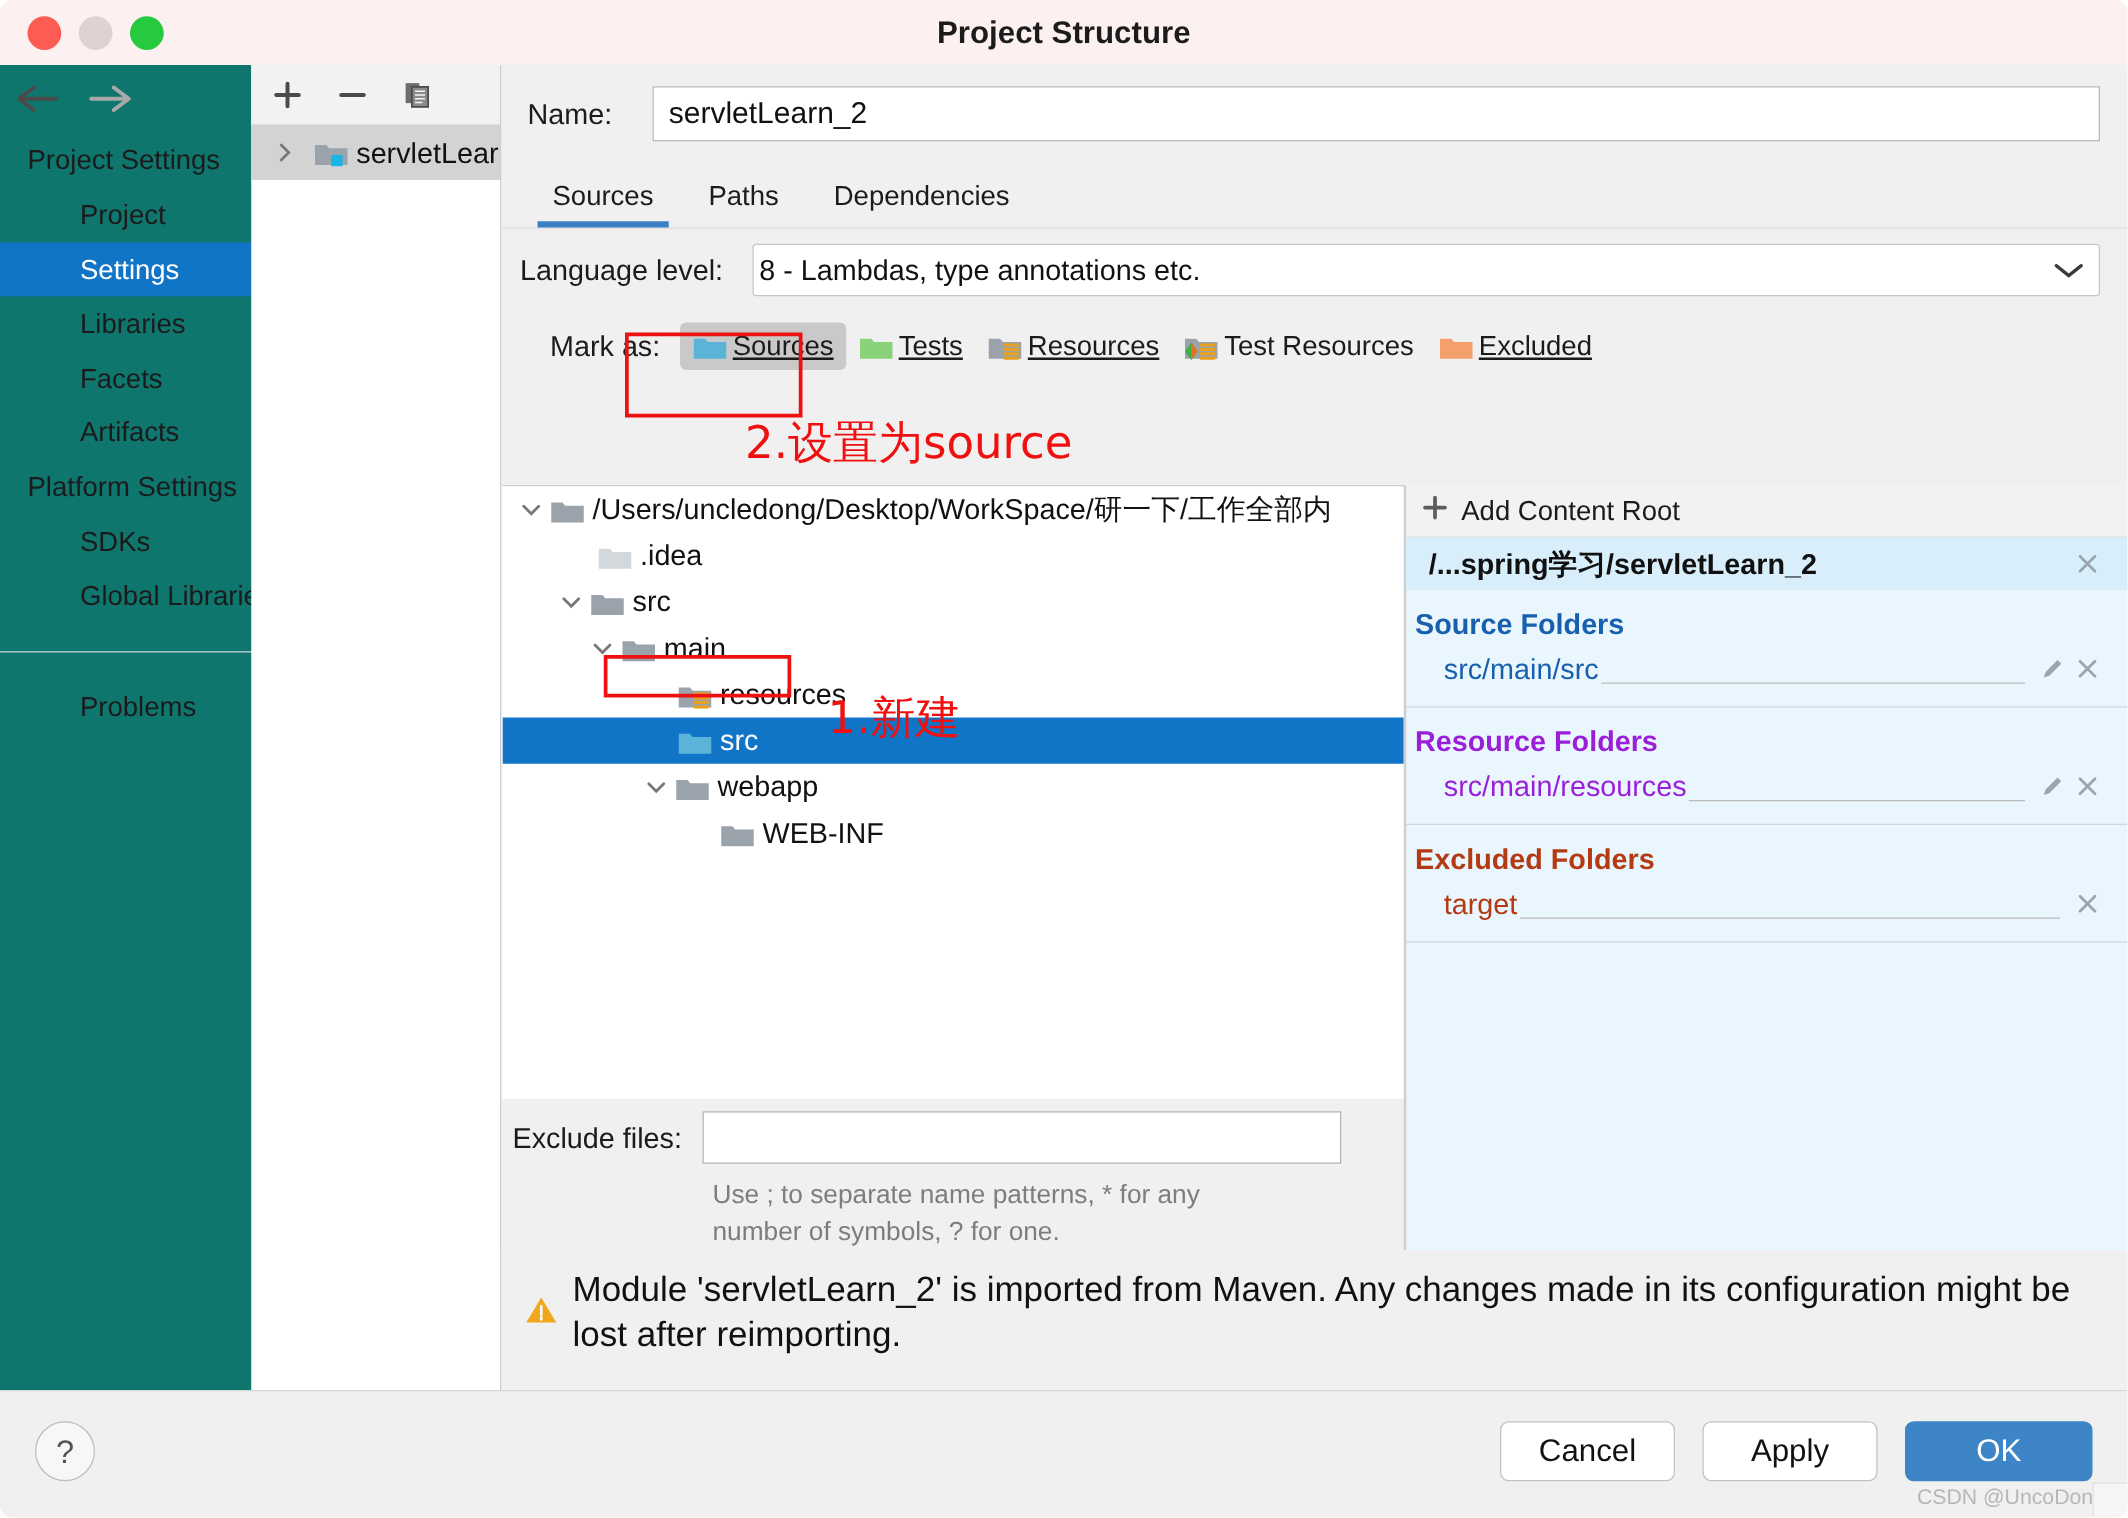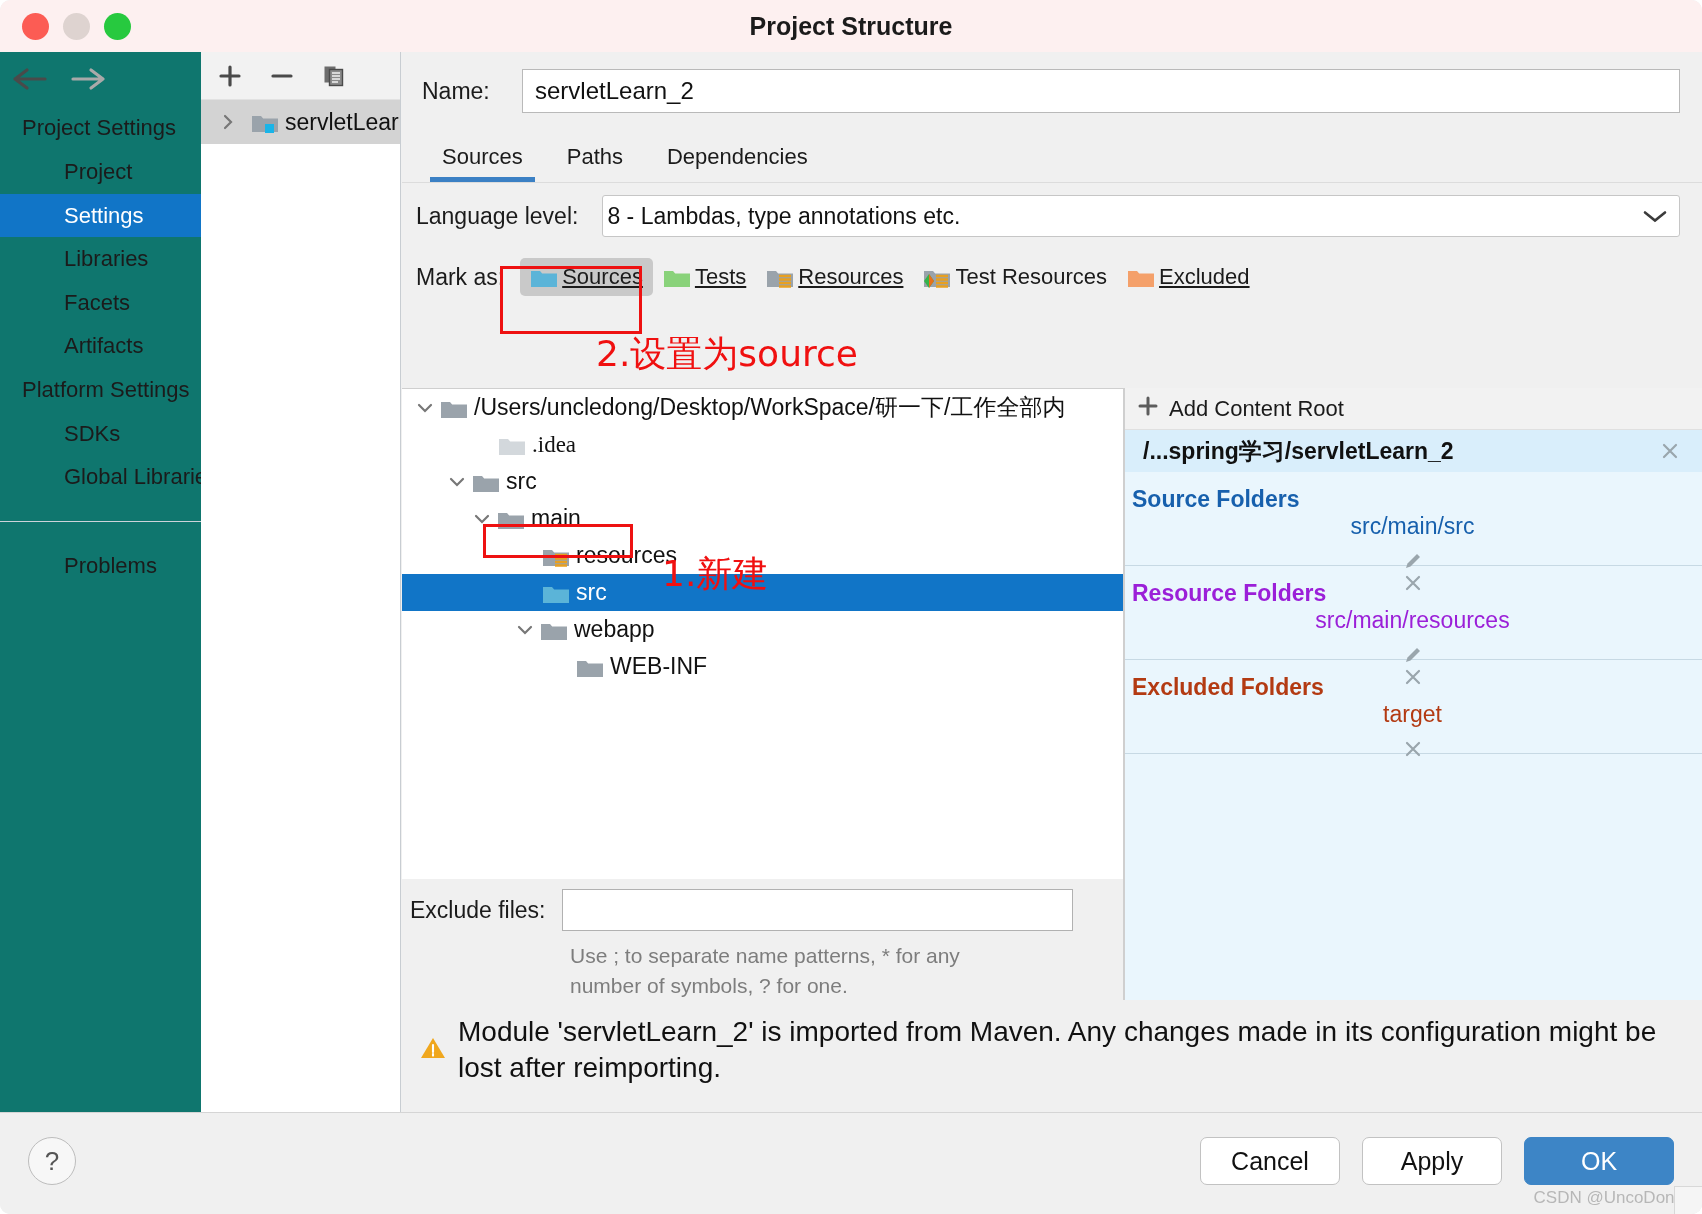--- a/index.html
+++ b/index.html
@@ -102,20 +102,21 @@
   .lang-select {
     flex: 1; height: 42px; background: #ffffff; border: 1px solid #c6c6c6;
     border-radius: 3px; display: flex; align-items: center; padding: 0 4px;
     font-size: 23px; color: #111; position: relative;
   }
   .lang-caret { position: absolute; right: 12px; top: 50%; transform: translateY(-50%); }
 
   .markas-row {
     display: flex; align-items: center; height: 56px; padding-left: 14px;
     position: relative;
+    margin-left: 24px;
   }
   .markas-label { font-size: 23px; color: #1b1b1b; margin-right: 16px; }
   .mark-btn {
     display: flex; align-items: center; gap: 6px; font-size: 22px; color: #1b1b1b;
     padding: 6px 10px; border-radius: 5px;
   }
   .mark-btn.pressed { background: #c9c9c9; }
   .mark-btn .u { text-decoration: underline; }
 
   
@@ -167,23 +168,22 @@
     border-bottom: 1px solid #e0e0e0;
   }
   .rp-header {
     height: 42px; background: #d9eefb; display: flex; align-items: center;
     justify-content: space-between; padding: 0 18px 0 18px;
     font-size: 23px; font-weight: bold; color: #111;
   }
   .rp-section { padding: 14px 0 0 0; }
   .rp-section-title { font-size: 23px; font-weight: bold; padding-left: 7px; }
   .rp-item {
-    display: flex; align-items: center; height: 44px; padding: 0 18px 0 16px;
+    display: flex; align-items: center; height: 44px; padding: 0 18px 0 30px;
     font-size: 23px;
-    flex-direction: column;
   }
   .rp-item .val { white-space: nowrap; }
   .rp-item .fill {
     flex: 1; height: 1px; background: #b9b9b9; margin: 0 8px 0 2px; align-self: flex-end;
     margin-bottom: 10px;
   }
   .rp-sep { height: 1px; background: #c7d9e4; margin-top: 8px; }
   .blue   { color: #1760ad; }
   .purple { color: #9b1fd8; }
   .brown  { color: #b33a12; }
@@ -392,21 +392,21 @@
           </svg>
       </span>
       <span class="fico">
         <svg width="28" height="22" viewBox="0 0 28 22">
             <path d="M1 4 h9 l2.2 2.6 H27 V20 H1 Z" fill="#9aa3ab"></path>
           </svg>
       </span>
       <span class="tree-label">/Users/uncledong/Desktop/WorkSpace/研一下/工作全部内</span>
     </div>
 
-    <div class="tree-row" style="padding-left:96px;font-family:Liberation Serif, serif;">
+    <div class="tree-row" style="padding-left:76px;">
       <span class="fico">
         <svg width="28" height="22" viewBox="0 0 28 22">
             <path d="M1 4 h9 l2.2 2.6 H27 V20 H1 Z" fill="#d3d8dc"></path>
           </svg>
       </span>
       <span class="tree-label">.idea</span>
     </div>
 
     <div class="tree-row" style="padding-left:40px;">
       <span class="twisty">

